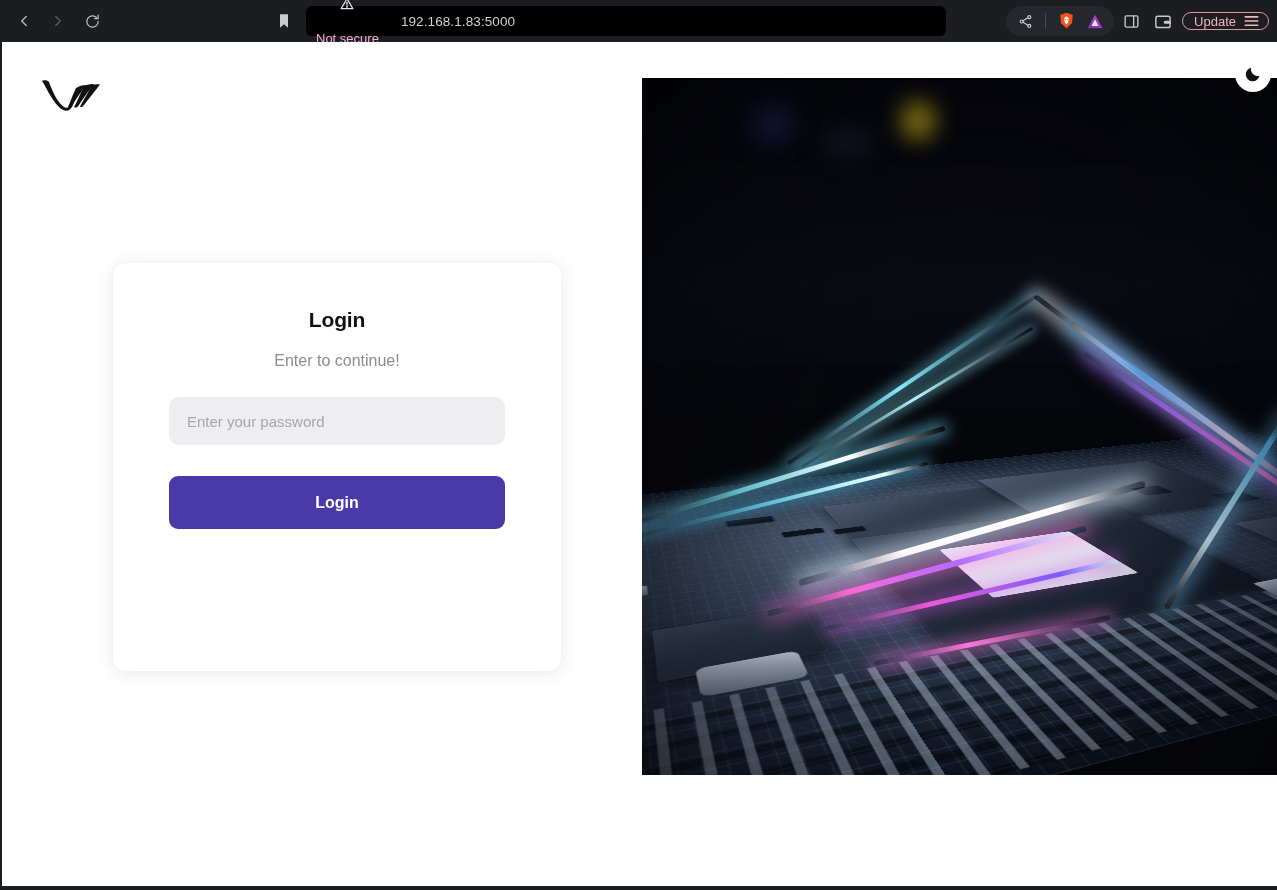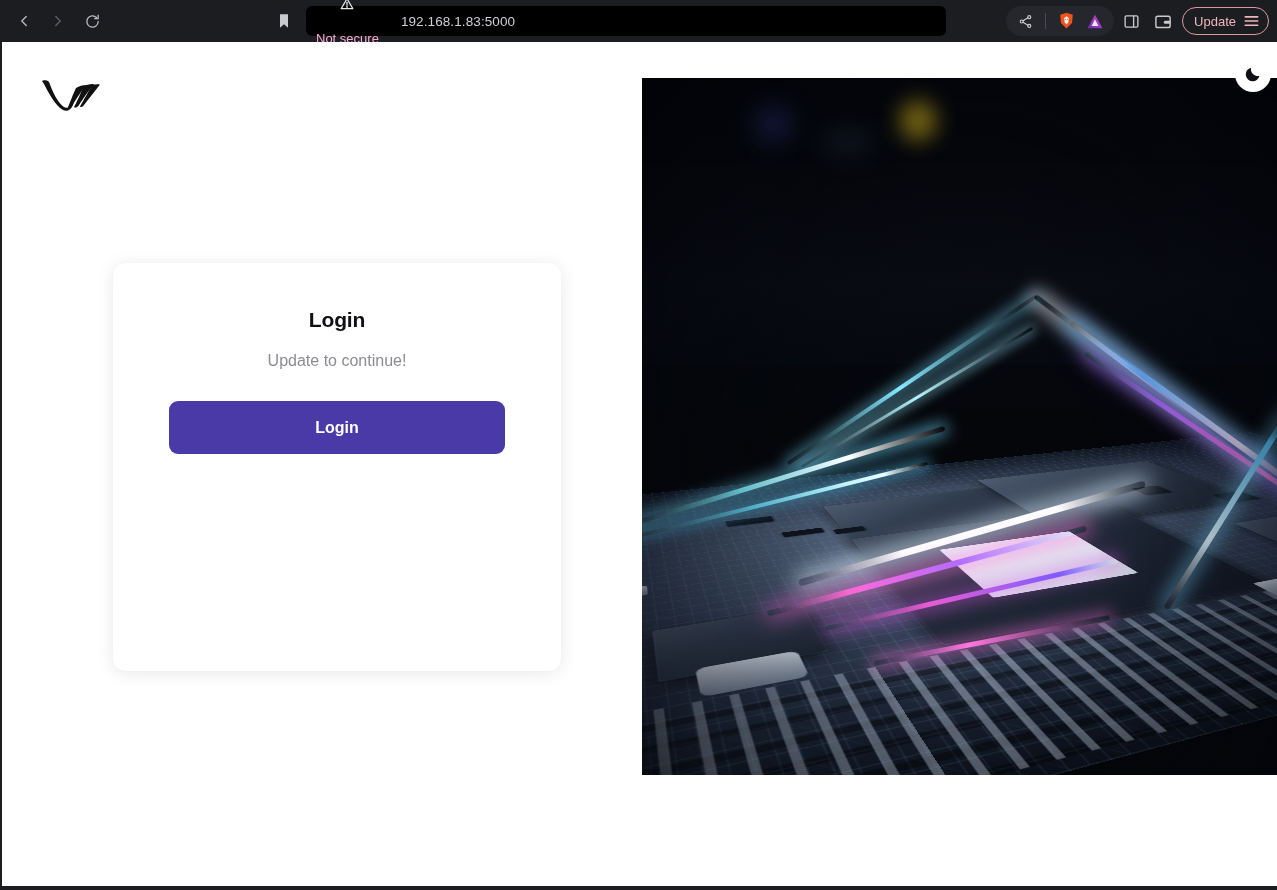--- a/index.html
+++ b/index.html
@@ -109,21 +109,21 @@
     gap: 6px;
     padding-right: 8px;
   }
 
   .update-pill {
     display: flex;
     align-items: center;
     gap: 8px;
     border: 1px solid #d89a9e;
     border-radius: 14px;
-    height: 28px;
+    height: 18px;
     padding: 0 9px 0 11px;
     cursor: pointer;
   }
   .update-pill .update-label {
     color: #edb6b9;
     font-size: 13px;
     line-height: 1;
   }
 
   
@@ -618,21 +618,22 @@
         <div class="trail t-edge-right"></div>
         <div class="trail t-pink-bottom"></div>
       </div>
 
       <div class="vignette"></div>
     </div>
   </div>
 
   <div class="login-card">
     <div class="login-title">Login</div>
-    <div class="login-subtitle">Update to continue!</div>
-
-
+    <div class="login-subtitle">Enter to continue!</div>
+
+
+    <input class="field" id="password-field" type="password" placeholder="Enter your password" style="">
 
     <button class="login-button">Login</button>
   </div>
 </div>
 
 <div class="bottom-bar"></div>
 
 </body></html>

